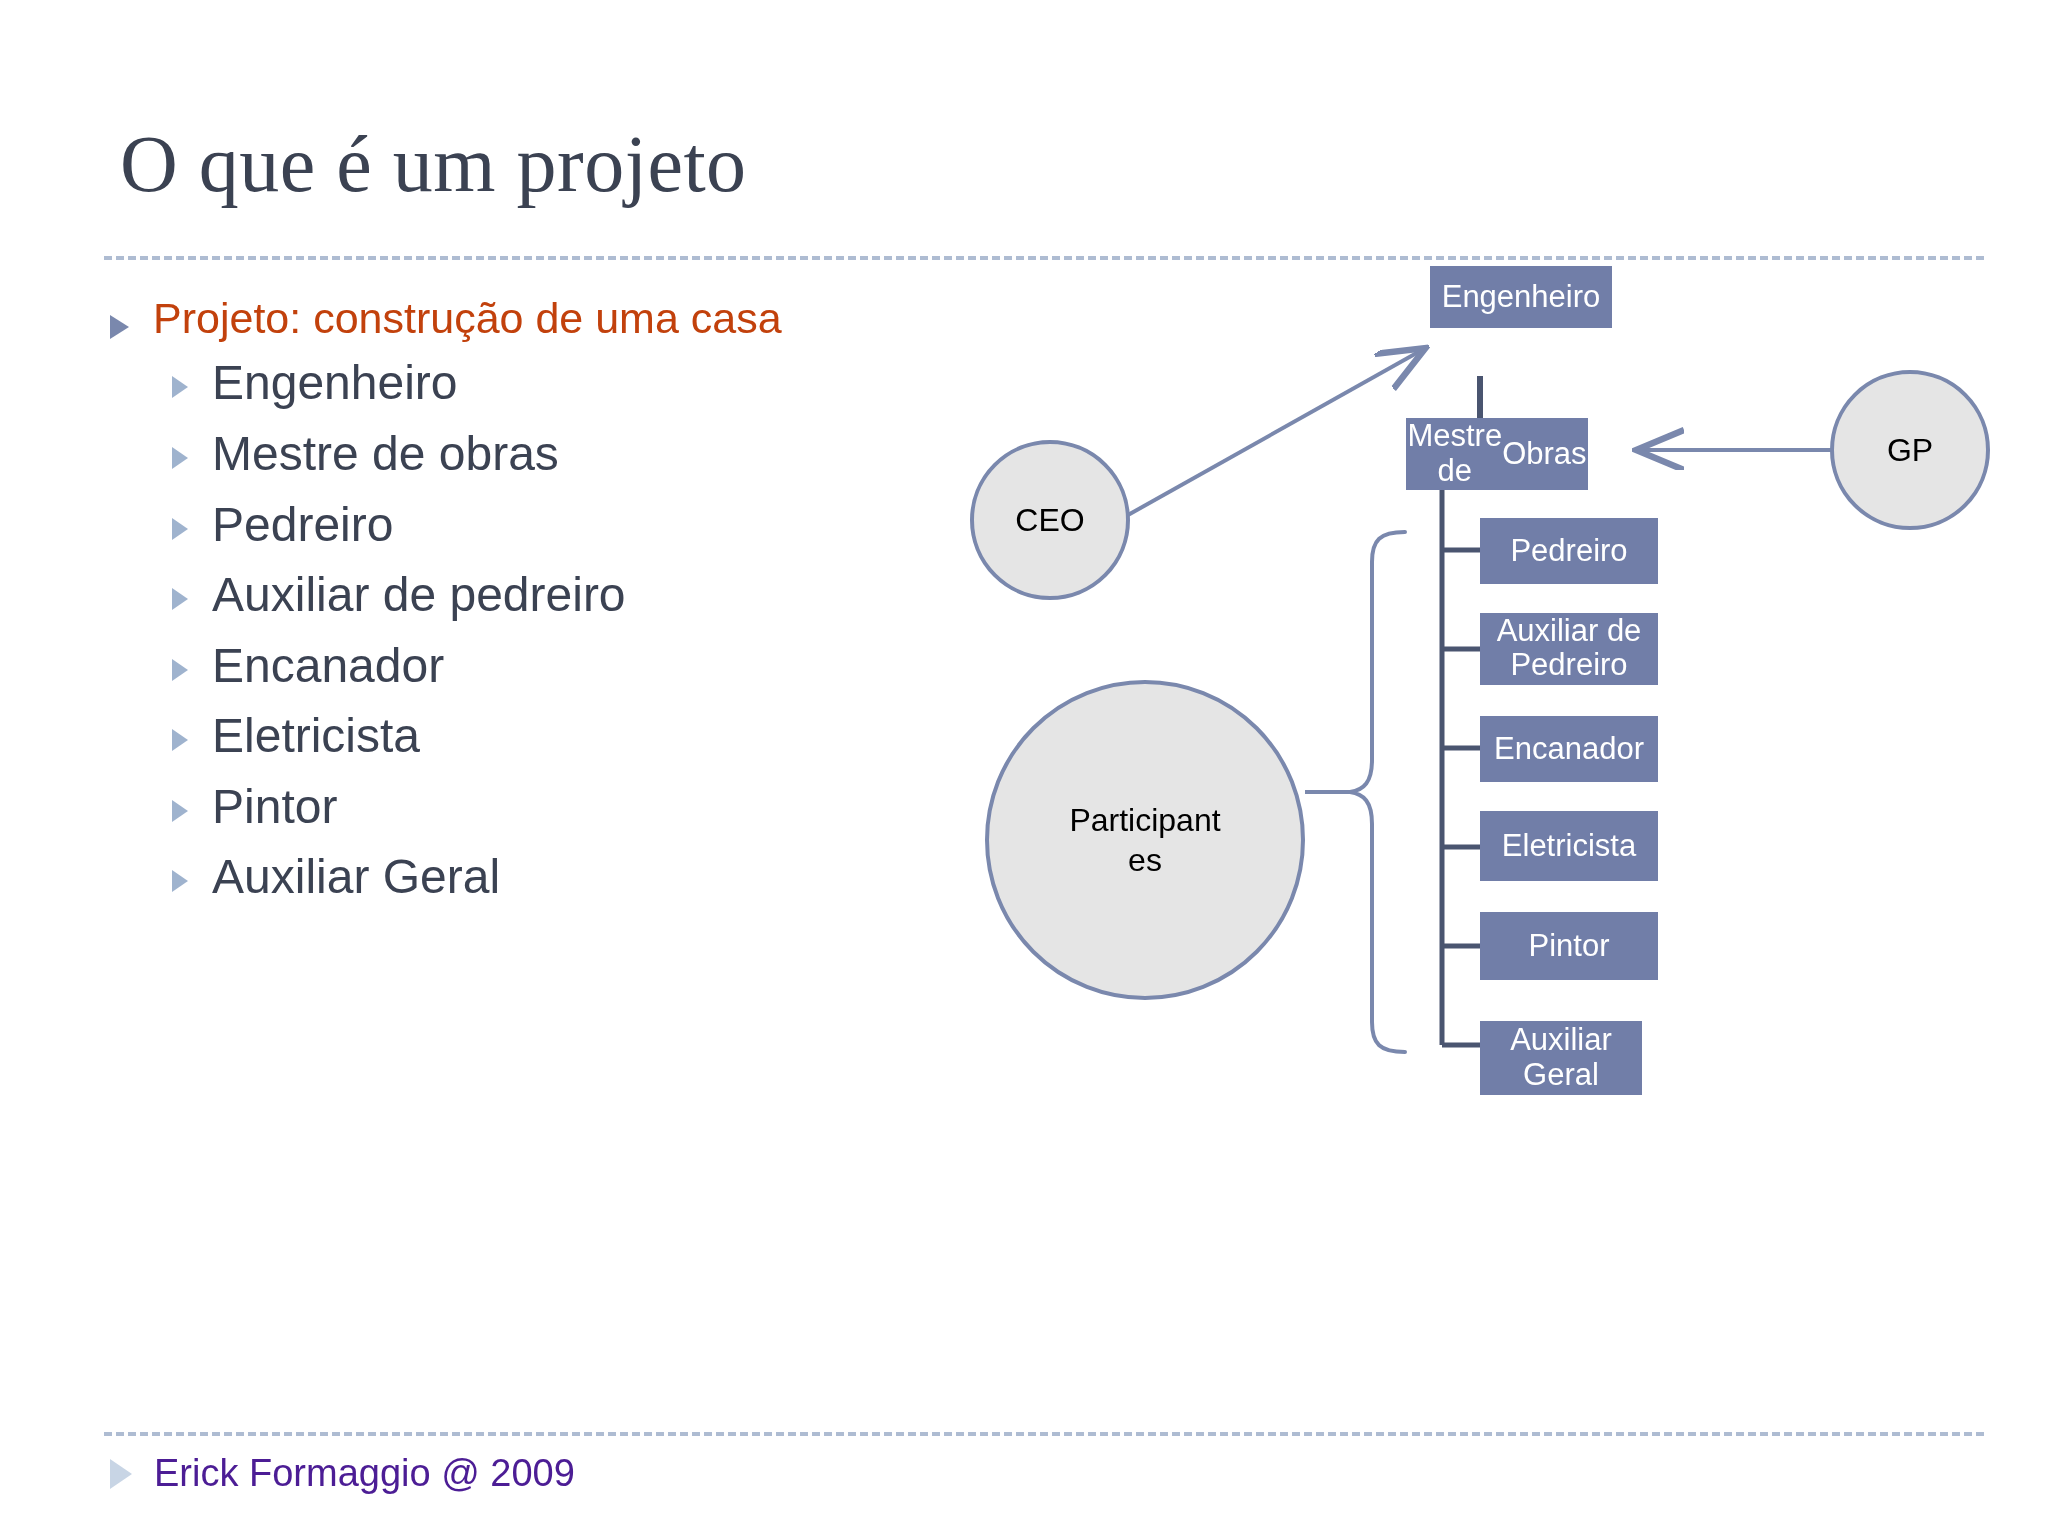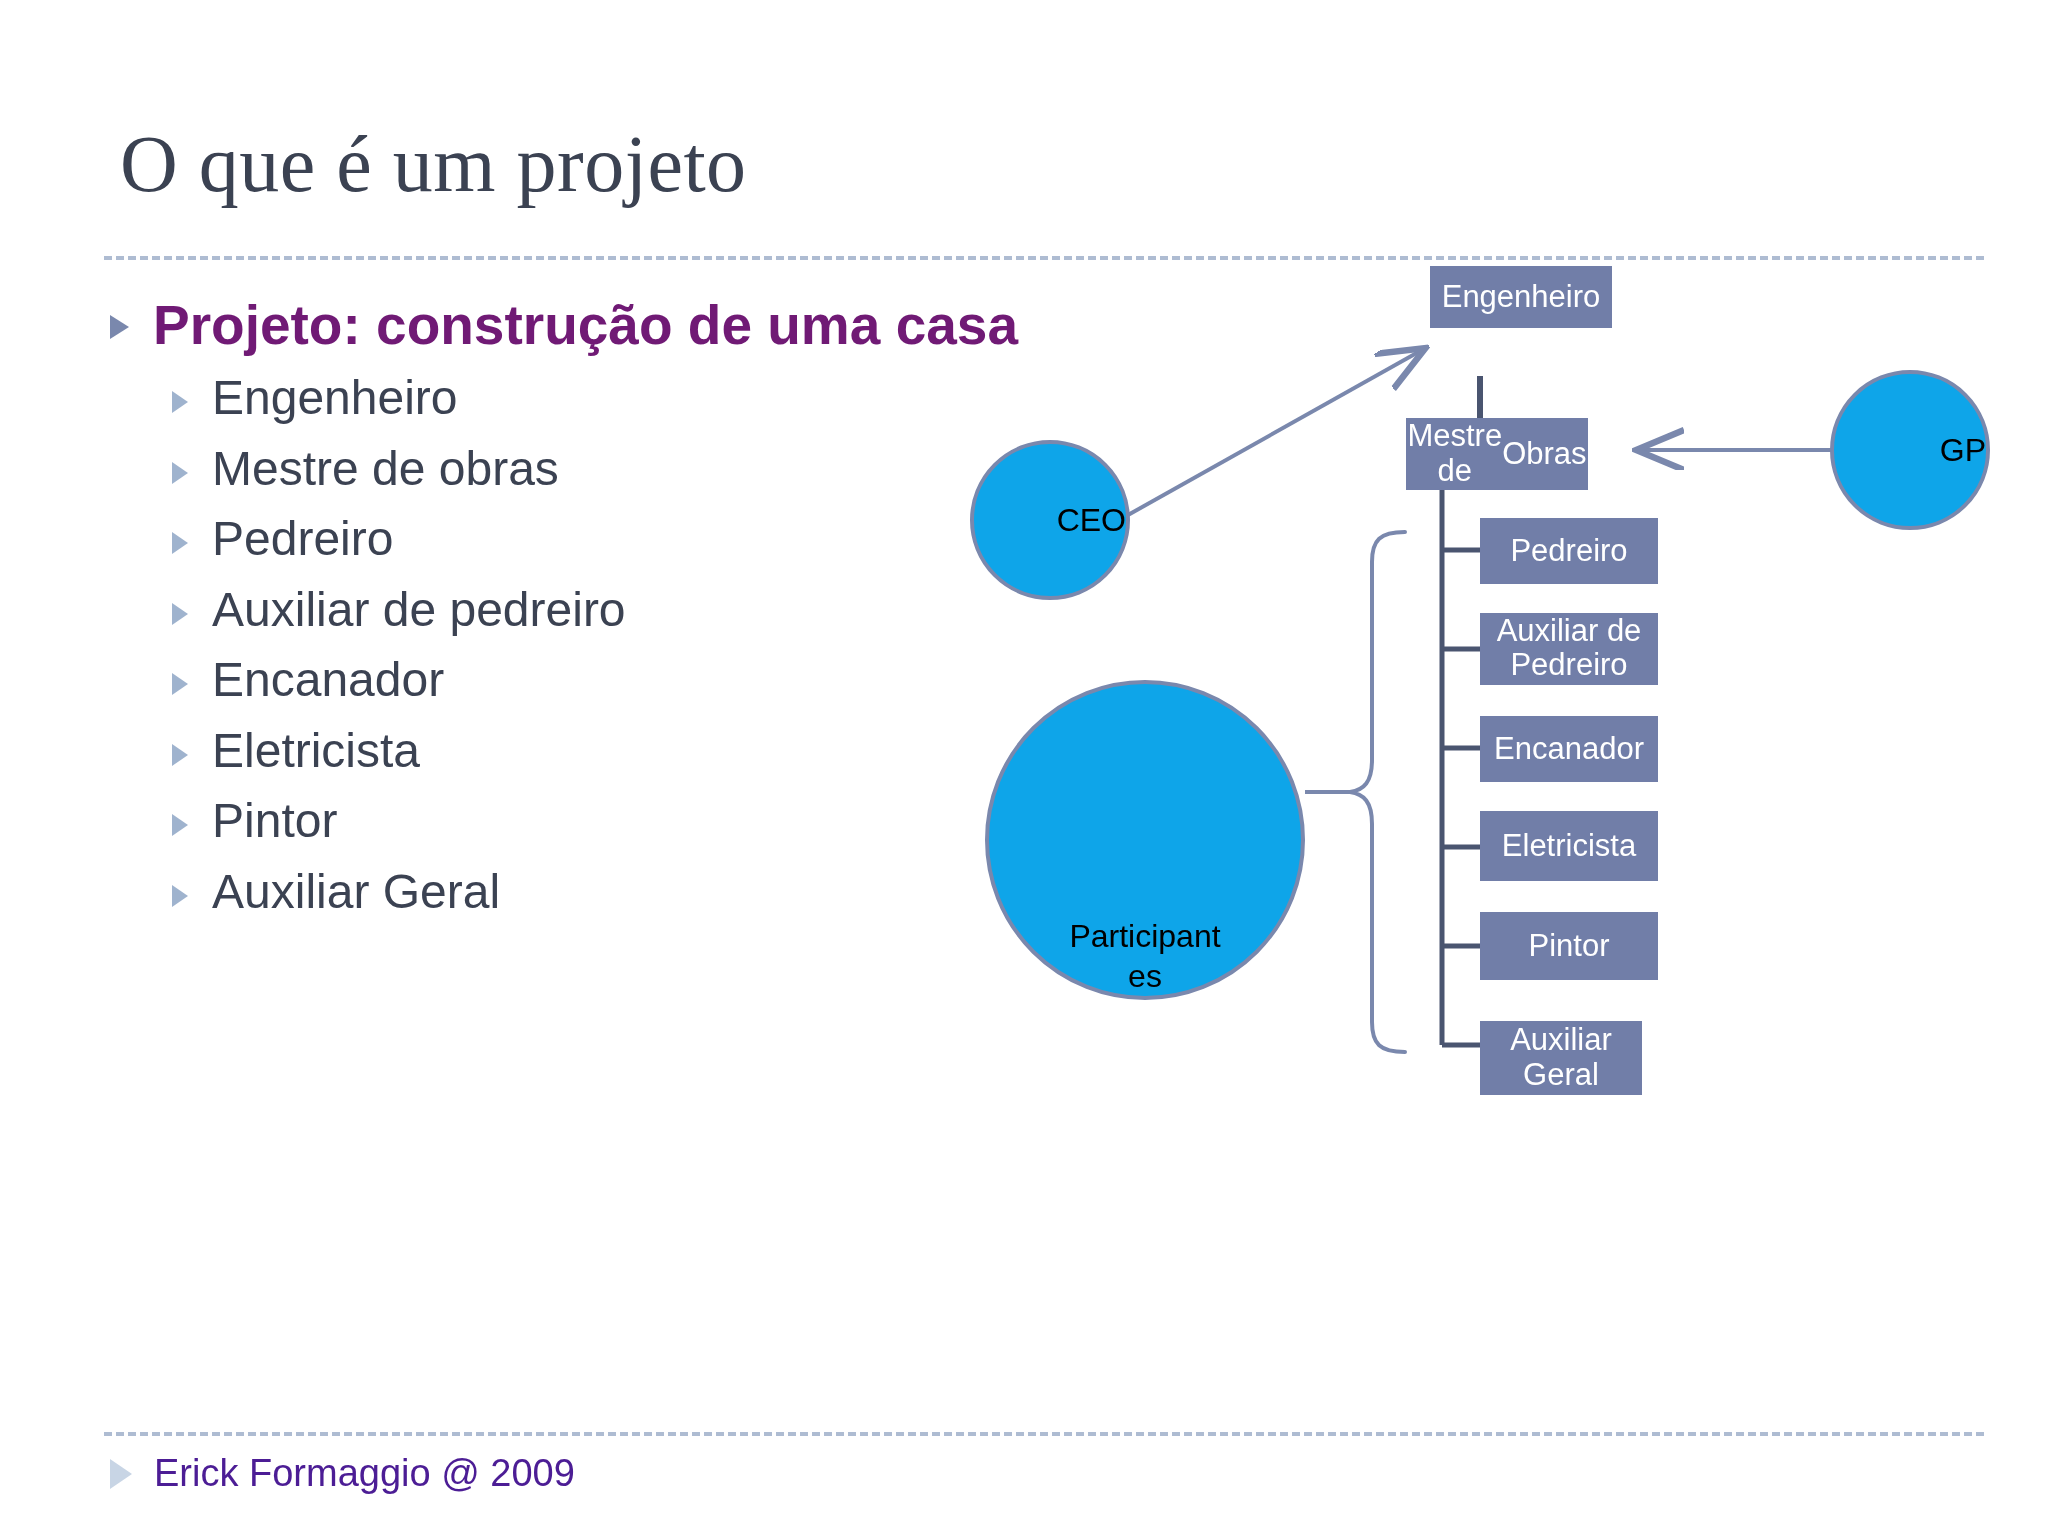--- a/index.html
+++ b/index.html
@@ -66,25 +66,24 @@
   .bullet-l1 .tri {
     width: 0; height: 0;
     border-left: 19px solid #7a88ad;
     border-top: 12px solid transparent;
     border-bottom: 12px solid transparent;
     margin-top: 23px;
     margin-right: 24px;
     flex: 0 0 auto;
   }
   .bullet-l1 .txt {
-    font-size: 55px;
+    font-size: 43px;
     line-height: 1.22;
-    color: #701a75;
+    color: #c2410c;
     white-space: nowrap;
-    font-weight: bold;
   }
 
   .bullet-l2 {
     margin-left: 62px;
     margin-bottom: 12px;
   }
   .bullet-l2 .tri {
     width: 0; height: 0;
     border-left: 16px solid #9fb3ce;
     border-top: 11px solid transparent;
@@ -147,25 +146,25 @@
     text-align: center;
     font-size: 31px;
     line-height: 1.12;
     box-sizing: border-box;
     padding: 2px 6px;
   }
   .node-circle {
     position: absolute;
     border: 4px solid #7a88ad;
     border-radius: 50%;
-    background: #0ea5e9;
+    background: #e5e5e5;
     color: #000000;
     display: flex;
     align-items: center;
-    justify-content: flex-end;
+    justify-content: center;
     text-align: center;
     font-size: 32px;
     line-height: 1.25;
     box-sizing: border-box;
   }
 </style>
 </head>
 <body>
 
 <div class="slide">

